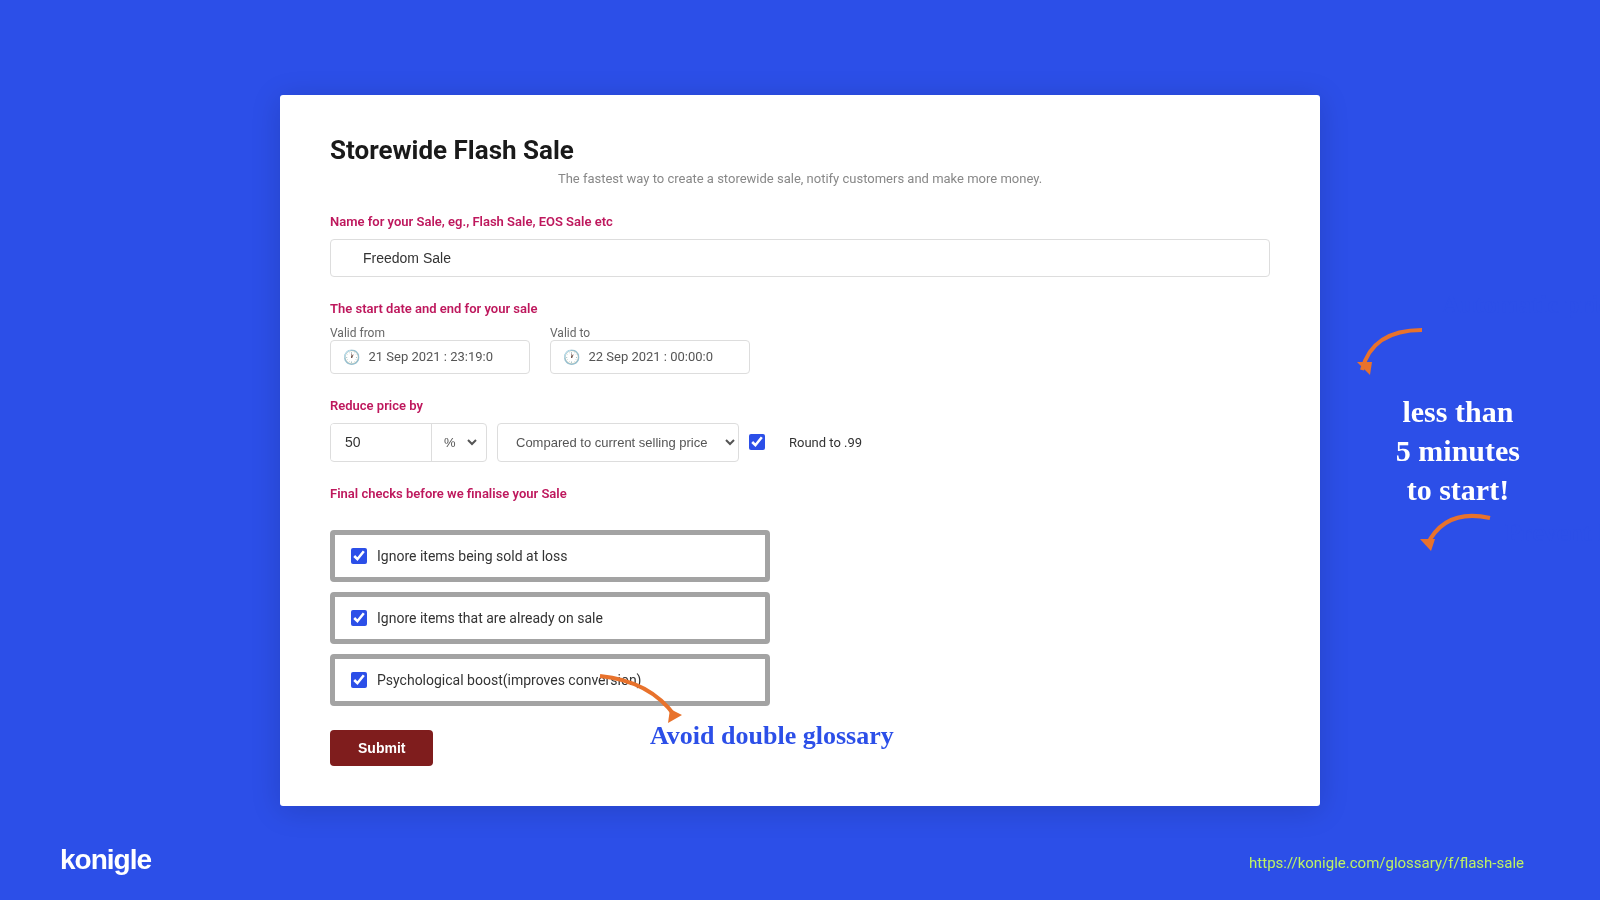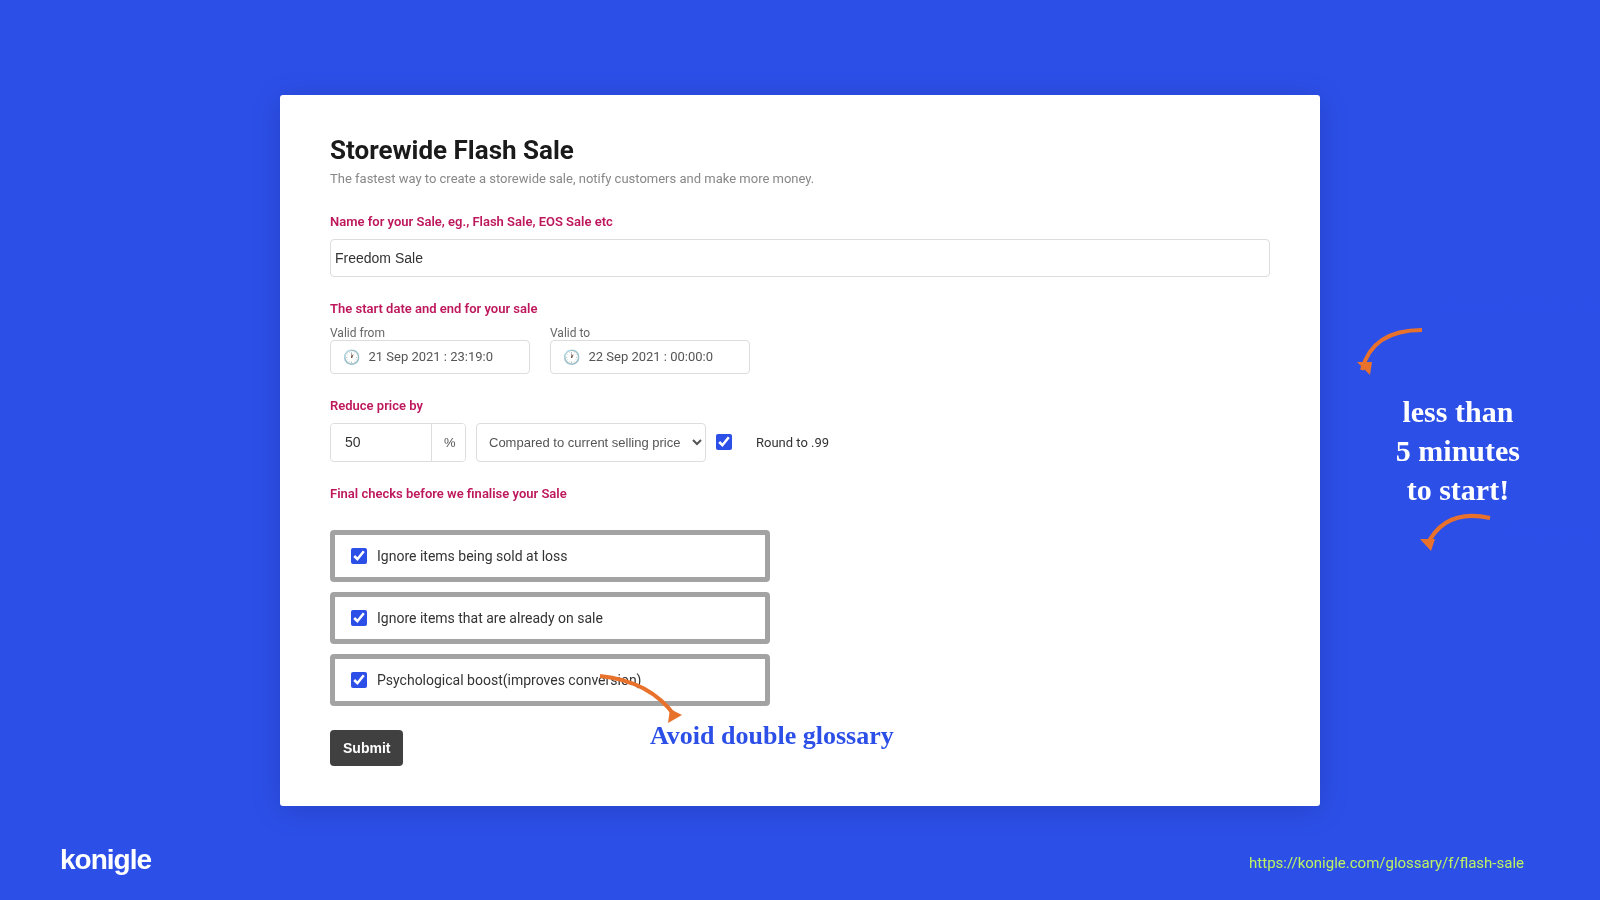--- a/index.html
+++ b/index.html
@@ -30,34 +30,35 @@
       font-size: 26px;
       font-weight: 700;
       color: #1a1a1a;
       margin-bottom: 6px;
     }
 
     .page-subtitle {
       font-size: 13px;
       color: #888;
       margin-bottom: 28px;
+      text-align: center;
     }
 
     .section-label {
       font-size: 13px;
       font-weight: 600;
       color: #be185d;
       margin-bottom: 10px;
     }
 
     .form-input {
       width: 100%;
       border: 1px solid #ddd;
       border-radius: 4px;
-      padding: 10px 4px;
+      padding: 10px 32px;
       font-size: 14px;
       color: #333;
       outline: none;
     }
 
     .form-section {
       margin-bottom: 24px;
     }
 
     .date-row {
@@ -99,21 +100,21 @@
       align-items: center;
       gap: 10px;
     }
 
     .price-input-wrap {
       display: flex;
       align-items: flex-start;
       border: 1px solid #ddd;
       border-radius: 4px;
       overflow: hidden;
-      width: 136px;
+      width: 157px;
     }
 
     .price-input-num {
       border: none;
       outline: none;
       padding: 10px 14px;
       font-size: 14px;
       width: 100px;
       color: #333;
     }
@@ -125,21 +126,21 @@
       padding: 10px 8px;
       font-size: 13px;
       color: #555;
       outline: none;
       cursor: pointer;
     }
 
     .compare-select {
       border: 1px solid #ddd;
       border-radius: 4px;
-      padding: 10px 8px;
+      padding: 10px 14px;
       font-size: 13px;
       color: #555;
       outline: none;
       cursor: pointer;
       background: #fff;
       min-width: 220px;
     }
 
     .round-badge {
       display: flex;
@@ -173,25 +174,25 @@
     }
 
     .check-item input[type=checkbox] {
       accent-color: #2C4FE8;
       width: 16px;
       height: 16px;
       flex-shrink: 0;
     }
 
     .submit-btn {
-      background: #404040;
+      background: #7f1d1d;
       color: #fff;
       border: none;
       border-radius: 4px;
-      padding: 10px 13px;
+      padding: 10px 28px;
       font-size: 14px;
       font-weight: 600;
       cursor: pointer;
       margin-top: 14px;
     }
 
     .side-text-right {
       position: absolute;
       right: 80px;
       top: 50%;

